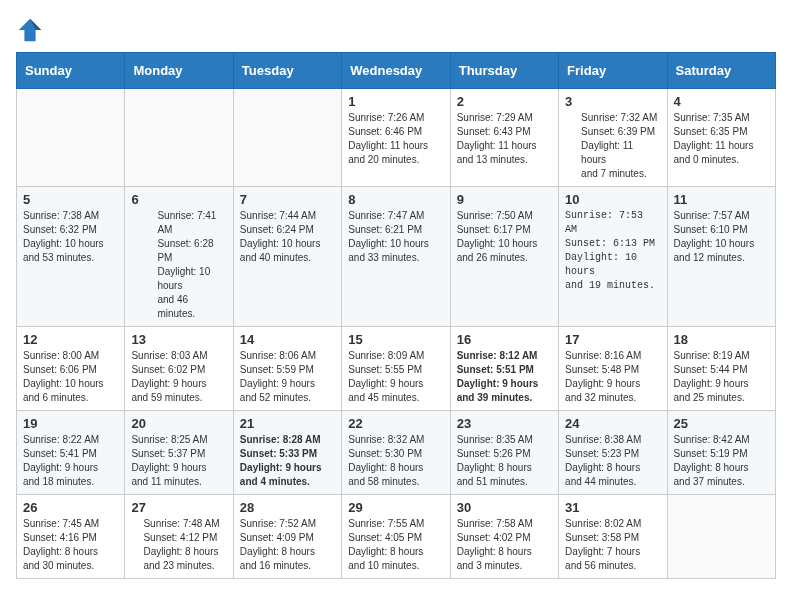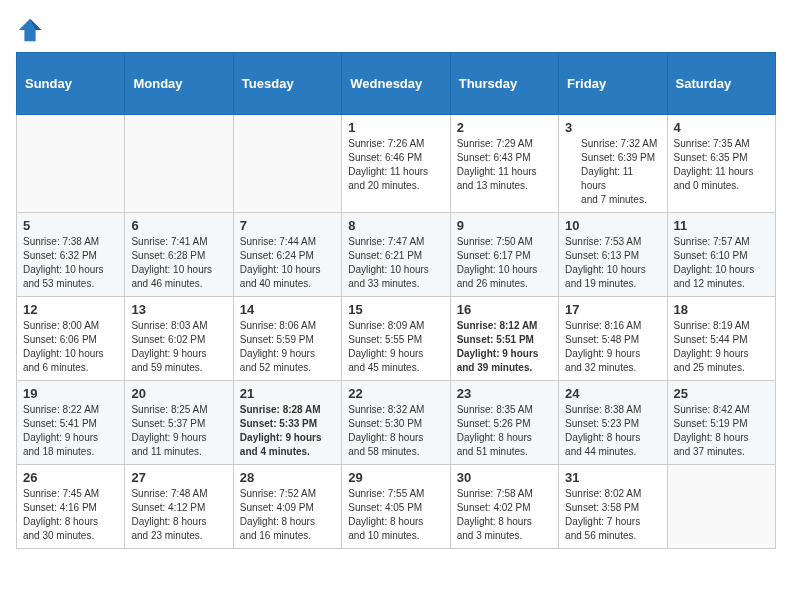--- a/index.html
+++ b/index.html
@@ -49,21 +49,21 @@
     .calendar {
       width: 100%;
       border-collapse: collapse;
       border: 1px solid #ccc;
     }
     .calendar th {
       background-color: #2a7abf;
       color: #fff;
       font-size: 13px;
       font-weight: bold;
-      padding: 23px 8px;
+      padding: 10px 8px;
       text-align: left;
       border: 1px solid #1f6aaf;
     }
     .calendar td {
       width: 108px;
       vertical-align: top;
       padding: 5px 6px;
       border: 1px solid #ccc;
       font-size: 10.5px;
       color: #333;
@@ -156,21 +156,21 @@
       <tr>
         <td>
           <div class="day-number">5</div>
           <div class="day-info" style="white-space: pre-line;">Sunrise: 7:38 AM
 Sunset: 6:32 PM
 Daylight: 10 hours
 and 53 minutes.</div>
         </td>
         <td>
           <div class="day-number">6</div>
-          <div class="day-info" style="white-space: pre-line;">Sunrise: 7:41 AM
+          <div class="day-info" style="white-space: pre-line; margin-left: 26px;">Sunrise: 7:41 AM
 Sunset: 6:28 PM
 Daylight: 10 hours
 and 46 minutes.</div>
         </td>
         <td>
           <div class="day-number">7</div>
           <div class="day-info" style="white-space: pre-line;">Sunrise: 7:44 AM
 Sunset: 6:24 PM
 Daylight: 10 hours
 and 40 minutes.</div>
@@ -184,21 +184,21 @@
         </td>
         <td>
           <div class="day-number">9</div>
           <div class="day-info" style="white-space: pre-line;">Sunrise: 7:50 AM
 Sunset: 6:17 PM
 Daylight: 10 hours
 and 26 minutes.</div>
         </td>
         <td>
           <div class="day-number">10</div>
-          <div class="day-info" style="white-space: pre-line;">Sunrise: 7:53 AM
+          <div class="day-info" style="white-space: pre-line; font-family: Liberation Mono, monospace;">Sunrise: 7:53 AM
 Sunset: 6:13 PM
 Daylight: 10 hours
 and 19 minutes.</div>
         </td>
         <td>
           <div class="day-number">11</div>
           <div class="day-info" style="white-space: pre-line;">Sunrise: 7:57 AM
 Sunset: 6:10 PM
 Daylight: 10 hours
 and 12 minutes.</div>
@@ -309,21 +309,21 @@
       <tr>
         <td>
           <div class="day-number">26</div>
           <div class="day-info" style="white-space: pre-line;">Sunrise: 7:45 AM
 Sunset: 4:16 PM
 Daylight: 8 hours
 and 30 minutes.</div>
         </td>
         <td>
           <div class="day-number">27</div>
-          <div class="day-info" style="white-space: pre-line;">Sunrise: 7:48 AM
+          <div class="day-info" style="white-space: pre-line; margin-left: 12px;">Sunrise: 7:48 AM
 Sunset: 4:12 PM
 Daylight: 8 hours
 and 23 minutes.</div>
         </td>
         <td>
           <div class="day-number">28</div>
           <div class="day-info" style="white-space: pre-line;">Sunrise: 7:52 AM
 Sunset: 4:09 PM
 Daylight: 8 hours
 and 16 minutes.</div>

